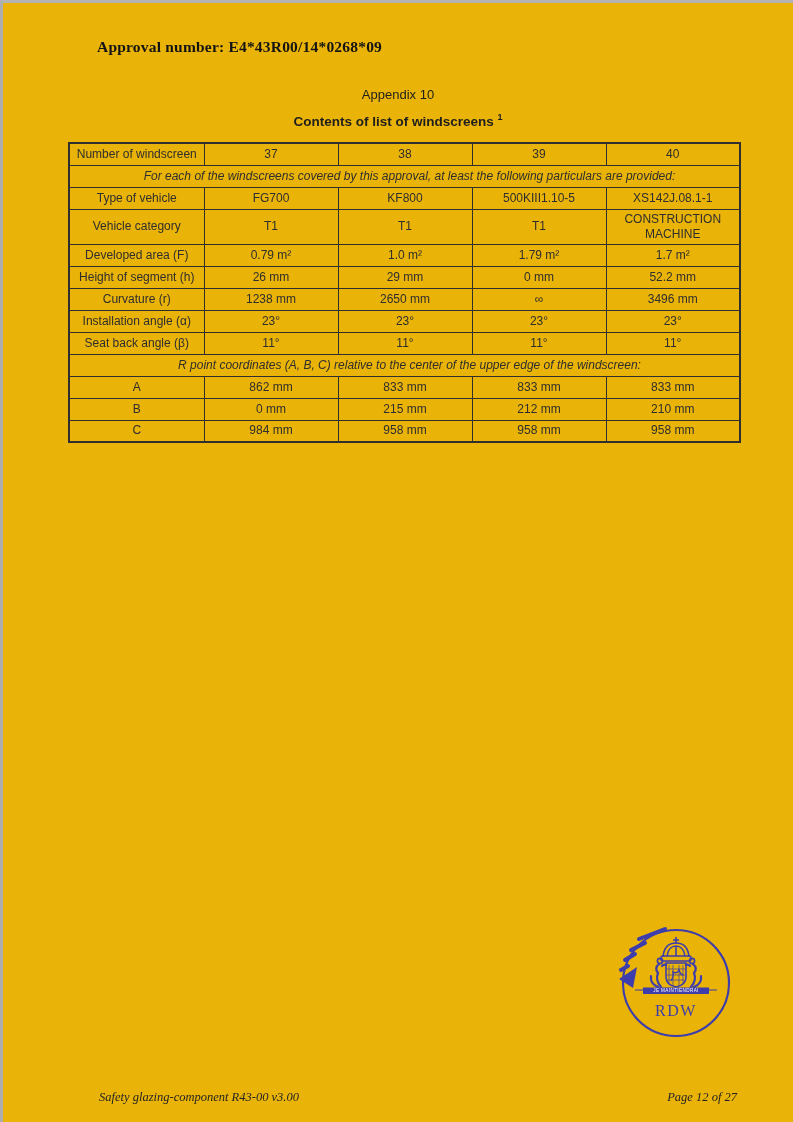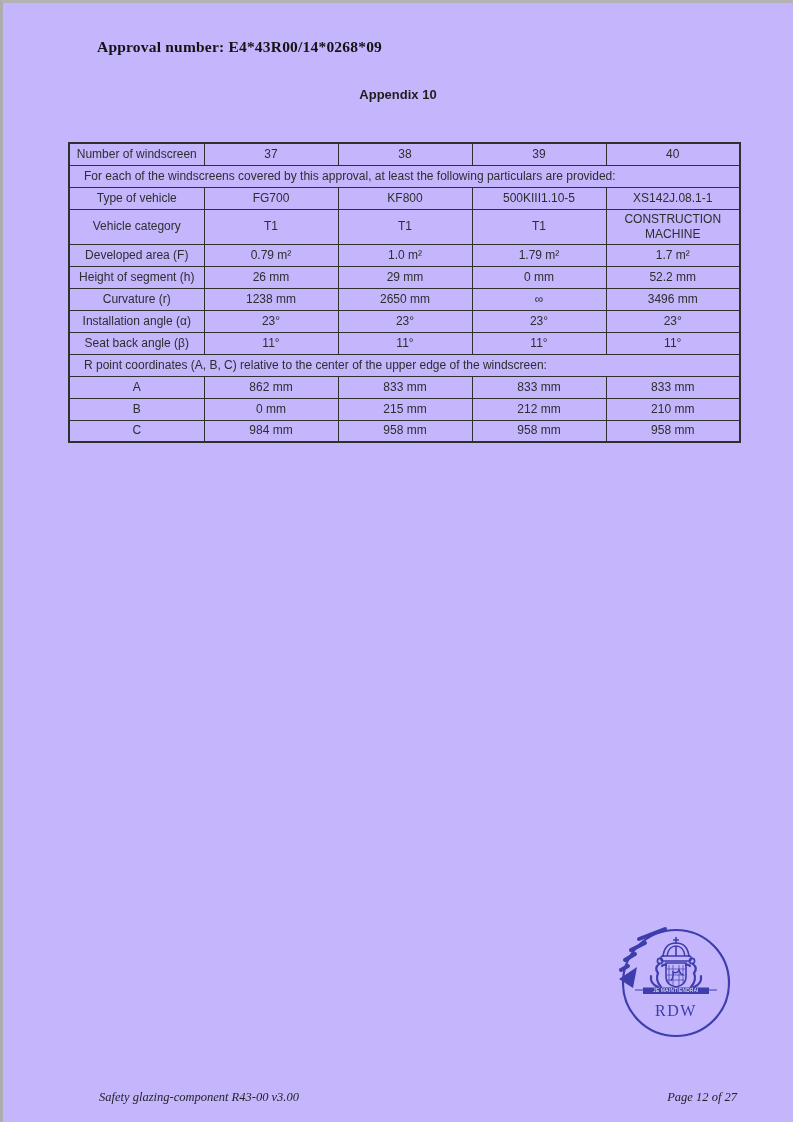--- a/index.html
+++ b/index.html
@@ -1,21 +1,21 @@
 <!DOCTYPE html>
 <html><head>
 <meta charset="utf-8">
 <style>
   * { margin: 0; padding: 0; box-sizing: border-box; }
   html, body { background: #ffffff; }
   .page {
     position: relative;
     width: 793px;
     height: 1122px;
-    background: #c4b5fd;
+    background: #eab308;
     border-top: 3px solid #b3b3b3;
     border-left: 3px solid #adadad;
     font-family: "Liberation Sans", sans-serif;
     color: #2a2a2a;
     overflow: hidden;
   }
   .approval {
     position: absolute;
     left: 94px;
     top: 35px;
@@ -26,21 +26,21 @@
     letter-spacing: 0.2px;
   }
   .title-block {
     position: absolute;
     top: 84px;
     left: 0;
     width: 100%;
     text-align: center;
   }
   .appendix-title {
-    font-weight: bold;
+    font-weight: normal;
     font-size: 13px;
     color: #1e1e1e;
   }
   .subtitle {
     margin-top: 10px;
     font-weight: bold;
     font-size: 13.5px;
     color: #1e1e1e;
   }
   .subtitle sup { font-size: 9px; }
@@ -58,22 +58,23 @@
   .doc-table td {
     border: 1px solid #2f2f2f;
     text-align: center;
     vertical-align: middle;
     padding: 2px 4px;
     height: 22px;
     line-height: 15px;
     overflow: hidden;
   }
   .doc-table td.note {
-    text-align: left;
+    text-align: center;
     padding-left: 14px;
+    font-style: italic;
   }
   .footer-left, .footer-right {
     position: absolute;
     top: 1087px;
     font-family: "Liberation Serif", serif;
     font-style: italic;
     font-size: 12.5px;
     color: #232323;
   }
   .footer-left { left: 96px; }
@@ -90,20 +91,21 @@
 </style>
 </head>
 <body>
 
 <div class="page">
 
   <div class="approval">Approval number: E4*43R00/14*0268*09</div>
 
   <div class="title-block">
     <div class="appendix-title">Appendix 10</div>
+    <div class="subtitle"><span>Contents of list of windscreens</span> <sup>1</sup></div>
   </div>
 
   <table class="doc-table">
     <colgroup>
       <col style="width:135px">
         <col style="width:134px">
         <col style="width:134px">
         <col style="width:134px">
         <col style="width:134px">
     </colgroup>

